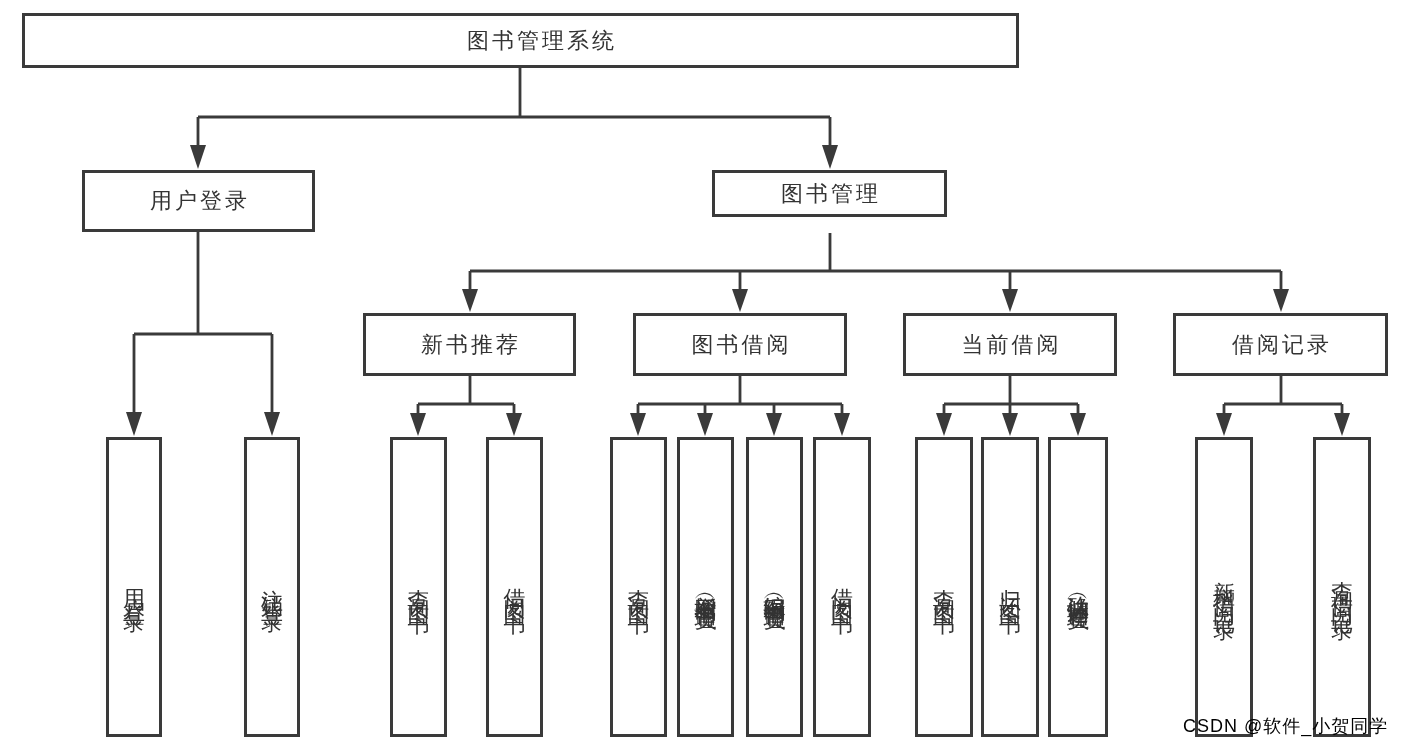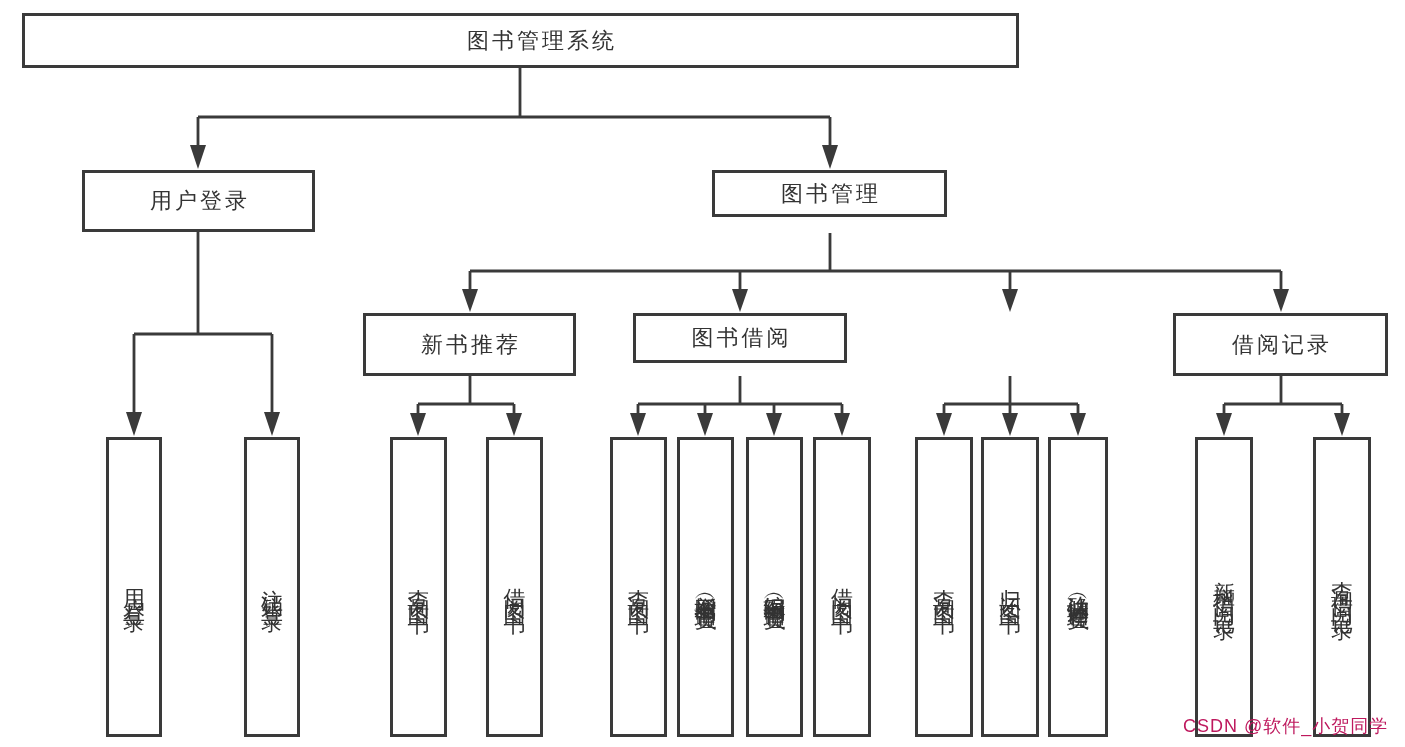--- a/index.html
+++ b/index.html
@@ -58,21 +58,21 @@
     line-height: 1;
     white-space: nowrap;
   }
   .s8 { letter-spacing: 8px; }
   .s2 { letter-spacing: 2px; }
   .watermark {
     position: absolute;
     left: 1183px;
     top: 714px;
     font-size: 18px;
-    color: #be185d;
+    color: #000000;
     letter-spacing: 1px;
     z-index: 5;
     white-space: nowrap;
   }
 </style>
 </head>
 <body>
 
 <div class="stage">
 
@@ -116,22 +116,25 @@
   <div class="node" style="left:82px; top:170px; width:233px; height:62px;">
     <span class="hlabel">用户登录</span>
   </div>
   <div class="node" style="left:712px; top:170px; width:235px; height:47px;">
     <span class="hlabel">图书管理</span>
   </div>
 
   <div class="node" style="left:363px; top:313px; width:213px; height:63px;justify-content:center;">
     <span class="hlabel">新书推荐</span>
   </div>
-  <div class="node" style="left:633px; top:313px; width:214px; height:50px;">
+  <div class="node" style="left:633px; top:313px; width:214px; height:63px;">
     <span class="hlabel">图书借阅</span>
+  </div>
+  <div class="node" style="left:903px; top:313px; width:214px; height:63px;">
+    <span class="hlabel">当前借阅</span>
   </div>
   <div class="node" style="left:1173px; top:313px; width:215px; height:63px;">
     <span class="hlabel">借阅记录</span>
   </div>
 
   <div class="leaf" style="left:106px; width:56px;">
     <span class="vtxt s8">用户登录</span>
   </div>
   <div class="leaf" style="left:244px; width:56px;">
     <span class="vtxt s8">注销登录</span>

